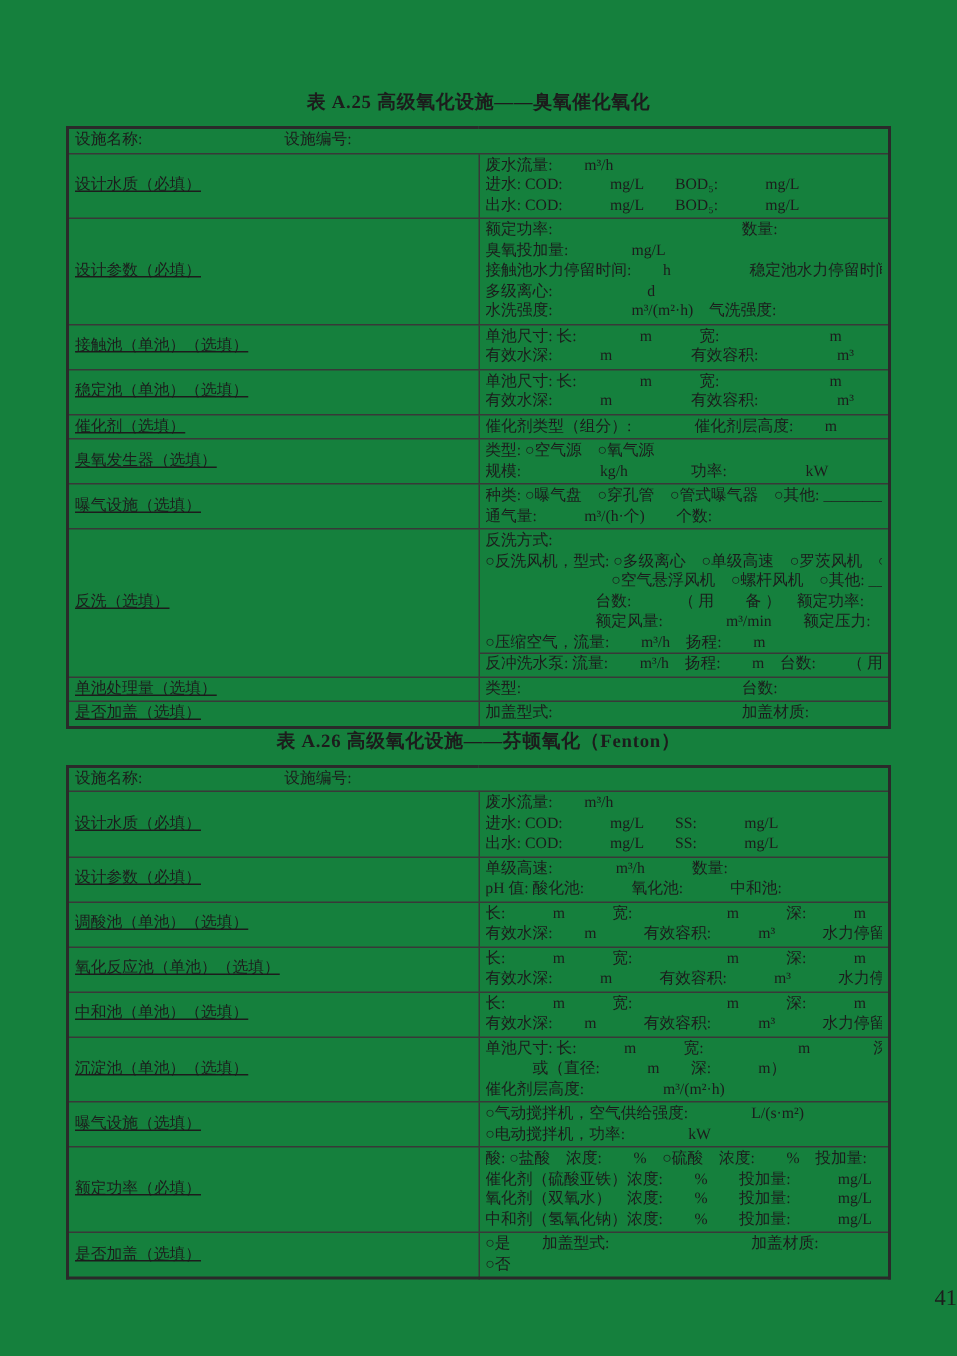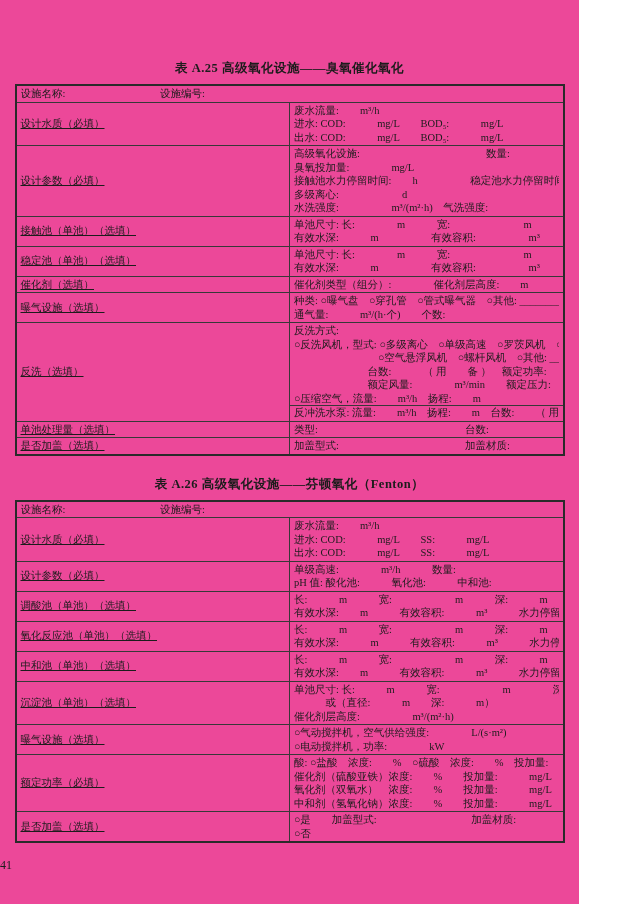--- a/index.html
+++ b/index.html
@@ -1,31 +1,31 @@
 <!DOCTYPE html>
 <html><head>
 <meta charset="utf-8">
 <style>
   html,body{margin:0;padding:0;background:#ffffff;}
   .page{
     position:relative;
-    width:579px;height:904px;
-    background:#ec4899;
+    width:638px;height:904px;
+    background:#15803d;
     color:#1c1c1c;
     font-family:"Liberation Serif","DejaVu Serif",serif;
     overflow:hidden;
   }
   .tbl-title{
     text-align:center;
     font-weight:bold;
     font-size:12.5px;
     letter-spacing:0.5px;
   }
   .title1{padding-top:60px;padding-bottom:7px;}
-  .title2{padding-top:20px;padding-bottom:7px;font-family:Liberation Serif, serif;}
+  .title2{padding-bottom:7px;font-family:Liberation Serif, serif;}
   table.form{
     border-collapse:collapse;
     margin:0 auto;
     width:550px;
     table-layout:fixed;
     border:2px solid #2a2a2a;
   }
   table.form td{
     border:1px solid #383838;
     font-size:10.5px;
@@ -37,22 +37,22 @@
   td.cnt{width:438px;}
   .ln{white-space:pre;overflow:hidden;}
   .block2{
     border-top:1px solid #383838;
     margin:0 -4px;
     padding:0 4px;
   }
   .pagenum{
     position:absolute;
     top:858px;left:0;width:100%;
-    text-align:left;
-    font-size:12px;
+    text-align:right;
+    font-size:15px;
   }
 </style>
 </head>
 <body>
 
 <div class="page">
 
   <div class="tbl-title title1">表 A.25  高级氧化设施——臭氧催化氧化</div>
 
   <table class="form">
@@ -66,21 +66,21 @@
       <td class="lbl">设计水质（必填）</td>
       <td class="cnt">
         <div class="ln">废水流量:　　m³/h</div>
         <div class="ln">进水: COD:　　　mg/L　　BOD₅:　　　mg/L</div>
         <div class="ln">出水: COD:　　　mg/L　　BOD₅:　　　mg/L</div>
       </td>
     </tr>
     <tr>
       <td class="lbl">设计参数（必填）</td>
       <td class="cnt">
-        <div class="ln">高级氧化设施:　　　　　　　　　　　　数量:</div>
+        <div class="ln">额定功率:　　　　　　　　　　　　数量:</div>
         <div class="ln">臭氧投加量:　　　　mg/L</div>
         <div class="ln">接触池水力停留时间:　　h　　　　　稳定池水力停留时间:　　　　h</div>
         <div class="ln">多级离心:　　　　　　d</div>
         <div class="ln">水洗强度:　　　　　m³/(m²·h)　气洗强度:　　　　　　　　　m³/(m²·h)</div>
       </td>
     </tr>
     <tr>
       <td class="lbl">接触池（单池）（选填）</td>
       <td class="cnt">
         <div class="ln">单池尺寸: 长:　　　　m　　　宽:　　　　　　　m　　　　深:　　　m</div>
@@ -91,20 +91,27 @@
       <td class="lbl">稳定池（单池）（选填）</td>
       <td class="cnt">
         <div class="ln">单池尺寸: 长:　　　　m　　　宽:　　　　　　　m　　　　深:　　　m</div>
         <div class="ln">有效水深:　　　m　　　　　有效容积:　　　　　m³</div>
       </td>
     </tr>
     <tr>
       <td class="lbl">催化剂（选填）</td>
       <td class="cnt">
         <div class="ln">催化剂类型（组分）:　　　　催化剂层高度:　　m　　　催化剂量:　　　m³</div>
+      </td>
+    </tr>
+    <tr>
+      <td class="lbl">臭氧发生器（选填）</td>
+      <td class="cnt">
+        <div class="ln">类型: ○空气源　○氧气源</div>
+        <div class="ln">规模:　　　　　kg/h　　　　功率:　　　　　kW</div>
       </td>
     </tr>
     <tr>
       <td class="lbl">曝气设施（选填）</td>
       <td class="cnt">
         <div class="ln">种类: ○曝气盘　○穿孔管　○管式曝气器　○其他: ________</div>
         <div class="ln">通气量:　　　m³/(h·个)　　个数:</div>
       </td>
     </tr>
     <tr>

